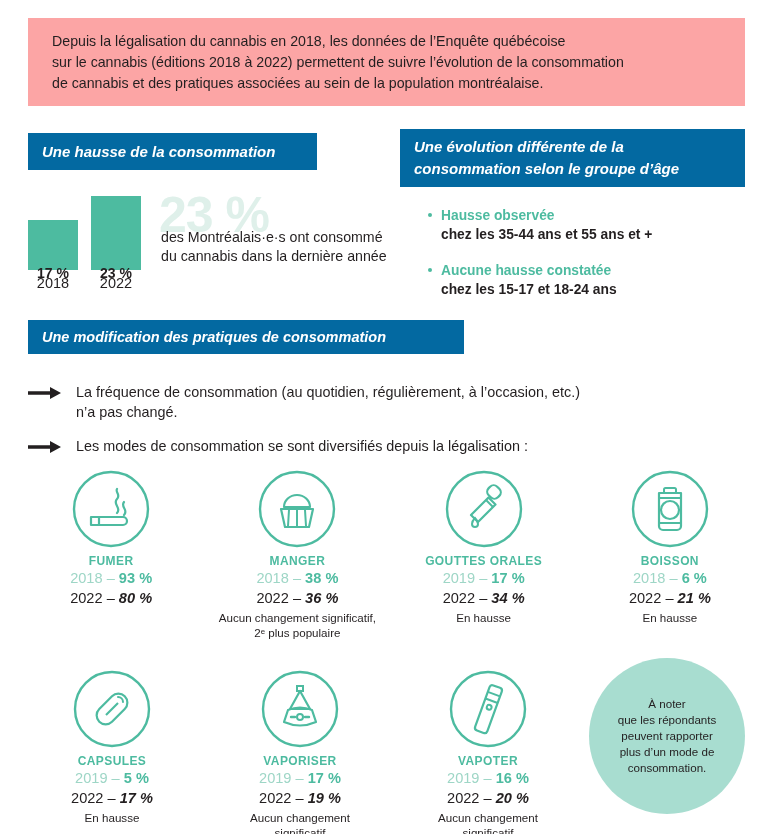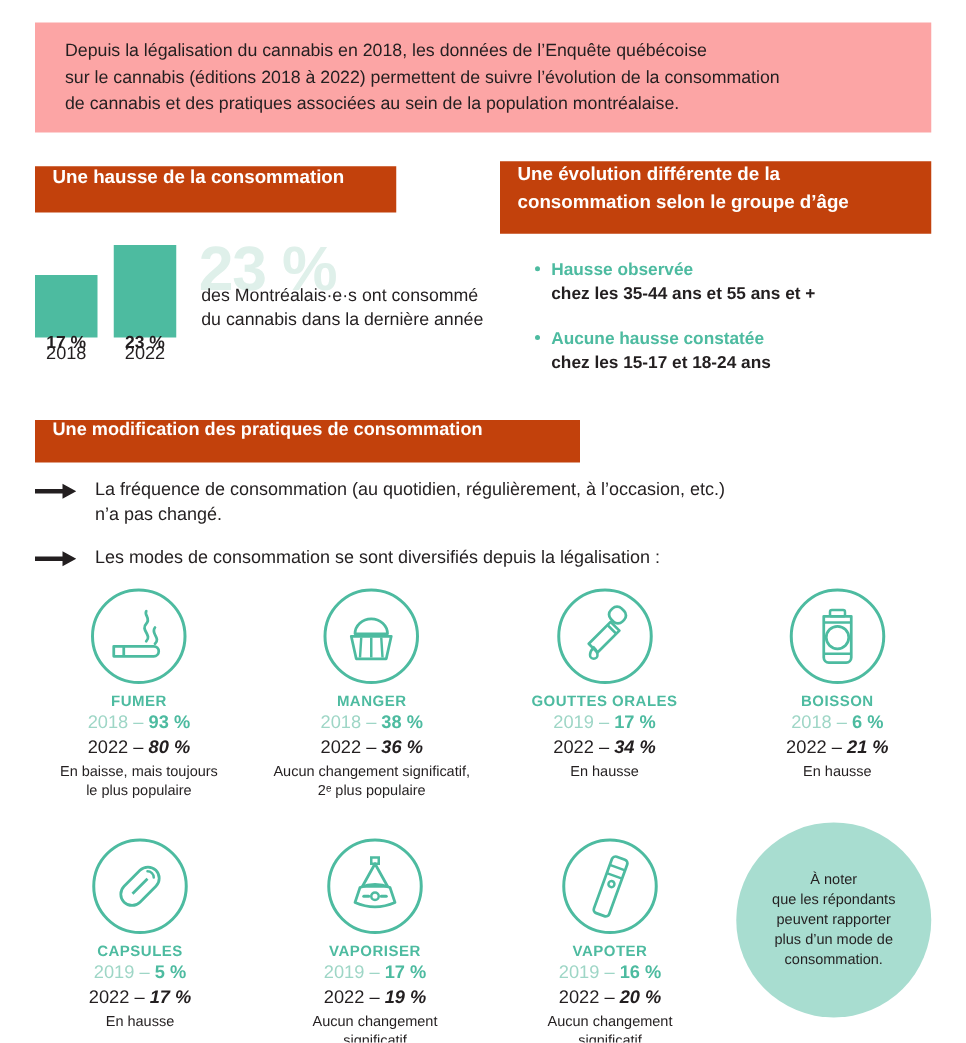--- a/index.html
+++ b/index.html
@@ -27,42 +27,44 @@
     padding-left: 24px;
     font-size: 14.2px;
     line-height: 21px;
     color: #231f20;
     white-space: pre-line;
   }
 
   
   .sec-head {
     position: absolute;
-    background: #c2410c;
+    background: #0369a1;
     color: #ffffff;
     font-weight: bold;
     display: flex;
+    align-items: center;
+    font-style: italic;
   }
   .sec-head span { display: block; white-space: pre-line; }
 
   #head-hausse {
     left: 28px; top: 133px;
     width: 289px; height: 37px;
     padding-left: 14px;
     font-size: 15px;
   }
   #head-evolution {
     left: 400px; top: 129px;
     width: 345px; height: 58px;
     padding-left: 14px;
     font-size: 15px;
     line-height: 22px;
   }
   #head-modification {
-    left: 28px; top: 336px;
+    left: 28px; top: 320px;
     width: 436px; height: 34px;
     padding-left: 14px;
     font-size: 14.5px;
   }
 
   
   .chart-block { position: absolute; left: 28px; top: 196px; width: 360px; height: 100px; }
 
   .bars { position: absolute; left: 0; top: 0; }
   .bar-col {
@@ -266,22 +268,20 @@
             <circle cx="40" cy="40" r="37" fill="none" stroke="#4dbba0" stroke-width="2.4"></circle>
             <path d="M20 48 H52 a4 4 0 0 1 0 8 H20 Z" fill="none" stroke="#4dbba0" stroke-width="2.2" stroke-linejoin="round"></path>
             <line x1="28" y1="48" x2="28" y2="56" stroke="#4dbba0" stroke-width="2.2"></line>
             <path d="M46 44 c5 -5 -5 -9 0 -14 c4 -4 -2 -7 0 -10" fill="none" stroke="#4dbba0" stroke-width="2.2" stroke-linecap="round"></path>
             <path d="M53 46 c5 -5 -4 -8 0 -13" fill="none" stroke="#4dbba0" stroke-width="2.2" stroke-linecap="round"></path>
           </svg>
         </div>
         <div class="mode-name">FUMER</div>
         <div class="mode-stat old"><span>2018 – </span><b>93 %</b></div>
         <div class="mode-stat new"><span>2022 – </span><b>80 %</b></div>
-        <div class="mode-note">En baisse, mais toujours
-le plus populaire</div>
       </div>
 
       <div class="mode-cell">
         <div class="mode-icon-wrap">
           <svg width="80" height="80" viewBox="0 0 80 80">
             <circle cx="40" cy="40" r="37" fill="none" stroke="#4dbba0" stroke-width="2.4"></circle>
             <path d="M27 38 a13 12 0 0 1 26 0 Z" fill="none" stroke="#4dbba0" stroke-width="2.2" stroke-linejoin="round"></path>
             <path d="M24 40 H56 L52 58 H28 Z" fill="none" stroke="#4dbba0" stroke-width="2.2" stroke-linejoin="round"></path>
             <line x1="32" y1="41" x2="31" y2="57" stroke="#4dbba0" stroke-width="2"></line>
             <line x1="40" y1="41" x2="40" y2="57" stroke="#4dbba0" stroke-width="2"></line>

